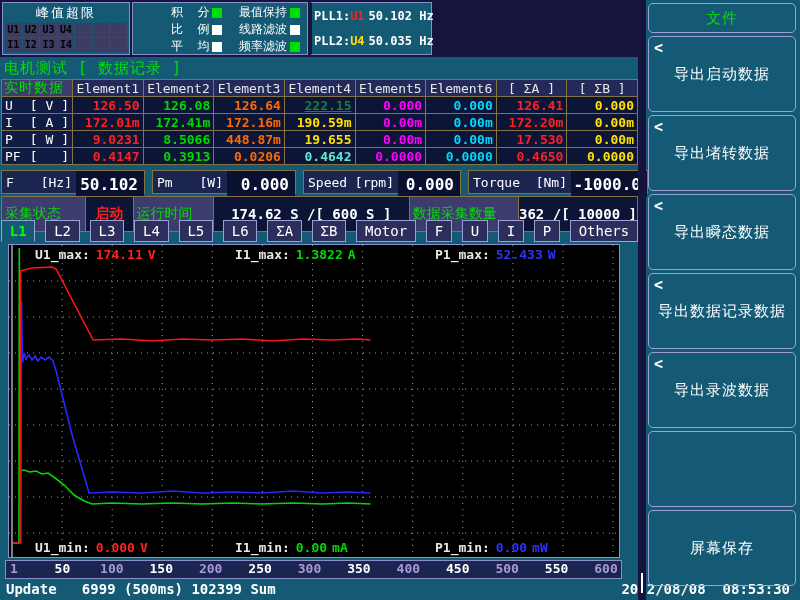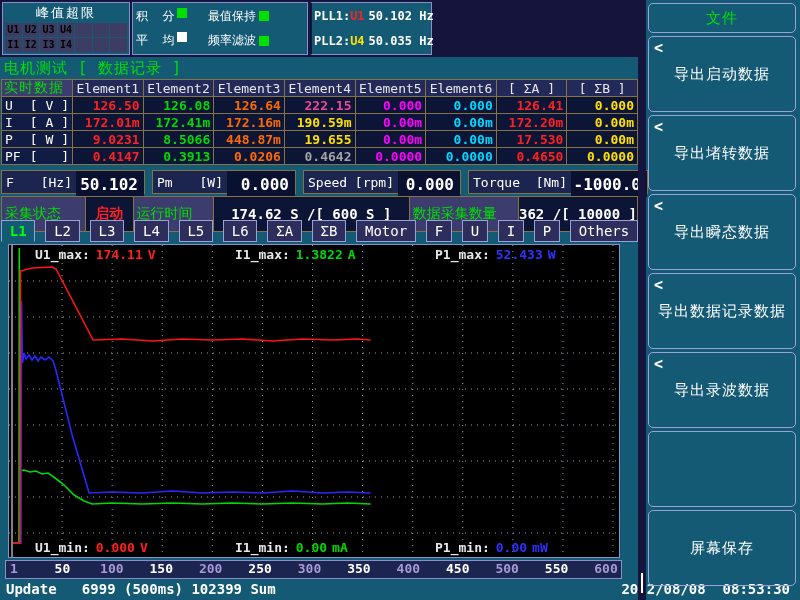--- a/index.html
+++ b/index.html
@@ -18,21 +18,21 @@
   .app-title { font-size:15px; padding:2px 4px; letter-spacing:2px; }
   .usb { color:#00e000; font-size:14px; position:absolute; left:4px; bottom:2px; letter-spacing:1px;}
   .box-peak { width:128px; padding:1px 2px; }
   .peak-title { text-align:center; font-size:13px; letter-spacing:2px; }
   .peak-grid { display:grid; grid-template-columns:repeat(7,1fr); gap:1px; margin-top:1px; }
   .peak-cell { background:#3d3d63; color:#000; font-size:10px; font-weight:bold; text-align:center; height:14px; line-height:14px; }
   .box-modes { width:176px; padding:1px 3px; display:flex; flex-direction:column; justify-content:space-around; }
   .mode-row { display:flex; align-items:center; font-size:12px; }
   .mode-label { letter-spacing:0; white-space:pre; }
   .led { width:10px; height:10px; display:inline-block; margin:0 4px 0 3px; }
-  .mode-left { display:flex; width:72px; }
+  .mode-left { display:flex; align-items:center; width:72px;margin-left:35px; }
   .mode-right{ display:flex; align-items:center; flex:1; }
   .box-pll { width:122px; display:flex; flex-direction:column; justify-content:space-around; padding:1px 2px; border-left:2px solid #14143c; }
   .pll-row { font-size:12px; font-weight:bold; white-space:nowrap; display:flex; }
   .pll-src { margin-right:4px; }
   .pll-val { margin-left:auto; }
   
   .mode-line { position:absolute; left:4px; top:59px; font-size:15px; color:#00e000; letter-spacing:1px; }
   
   .mtable { position:absolute; left:1px; top:79px; width:637px;
     display:grid; grid-template-columns:70px repeat(8,1fr);
@@ -113,20 +113,30 @@
     </div>
     <div class="tbox box-modes" id="mode-box">
         <div class="mode-row">
           <div class="mode-left">
             <div class="mode-label">积  分</div>
             <div class="led" style="background: rgb(0, 224, 0);"></div>
           </div>
           <div class="mode-right">
             <div class="mode-label">最值保持</div>
             <div class="led" style="background: rgb(0, 224, 0);"></div>
+          </div>
+        </div>
+        <div class="mode-row">
+          <div class="mode-left">
+            <div class="mode-label">比  例</div>
+            <div class="led" style="background: rgb(255, 255, 255);"></div>
+          </div>
+          <div class="mode-right">
+            <div class="mode-label">线路滤波</div>
+            <div class="led" style="background: rgb(255, 255, 255);"></div>
           </div>
         </div>
         <div class="mode-row">
           <div class="mode-left">
             <div class="mode-label">平  均</div>
             <div class="led" style="background: rgb(255, 255, 255);"></div>
           </div>
           <div class="mode-right">
             <div class="mode-label">频率滤波</div>
             <div class="led" style="background: rgb(0, 224, 0);"></div>
@@ -156,21 +166,21 @@
       <div class="mcell mhead">Element3</div>
       <div class="mcell mhead">Element4</div>
       <div class="mcell mhead">Element5</div>
       <div class="mcell mhead">Element6</div>
       <div class="mcell mhead">[ ΣA ]</div>
       <div class="mcell mhead">[ ΣB ]</div>
       <div class="mcell mlabel"><div>U</div><div>[ V ]</div></div>
       <div class="mcell mval" style="color: rgb(255, 32, 32);">126.50</div>
       <div class="mcell mval" style="color: rgb(0, 216, 0);">126.08</div>
       <div class="mcell mval" style="color: rgb(255, 106, 0);">126.64</div>
-      <div class="mcell mval" style="color: #ec4899;">222.15</div>
+      <div class="mcell mval" style="color: #15803d; text-decoration: underline;">222.15</div>
       <div class="mcell mval" style="color: rgb(255, 0, 255);">0.000</div>
       <div class="mcell mval" style="color: rgb(0, 216, 255);">0.000</div>
       <div class="mcell mval" style="color: rgb(255, 32, 32);">126.41</div>
       <div class="mcell mval" style="color: rgb(255, 224, 0);">0.000</div>
       <div class="mcell mlabel"><div>I</div><div>[ A ]</div></div>
       <div class="mcell mval" style="color: rgb(255, 32, 32);">172.01m</div>
       <div class="mcell mval" style="color: rgb(0, 216, 0);">172.41m</div>
       <div class="mcell mval" style="color: rgb(255, 106, 0);">172.16m</div>
       <div class="mcell mval" style="color: rgb(255, 224, 0);">190.59m</div>
       <div class="mcell mval" style="color: rgb(255, 0, 255);">0.00m</div>
@@ -183,21 +193,21 @@
       <div class="mcell mval" style="color: rgb(255, 106, 0);">448.87m</div>
       <div class="mcell mval" style="color: rgb(255, 224, 0);">19.655</div>
       <div class="mcell mval" style="color: rgb(255, 0, 255);">0.00m</div>
       <div class="mcell mval" style="color: rgb(0, 216, 255);">0.00m</div>
       <div class="mcell mval" style="color: rgb(255, 32, 32);">17.530</div>
       <div class="mcell mval" style="color: rgb(255, 224, 0);">0.00m</div>
       <div class="mcell mlabel"><div>PF</div><div>[   ]</div></div>
       <div class="mcell mval" style="color: rgb(255, 32, 32);">0.4147</div>
       <div class="mcell mval" style="color: rgb(0, 216, 0);">0.3913</div>
       <div class="mcell mval" style="color: rgb(255, 106, 0);">0.0206</div>
-      <div class="mcell mval" style="color: #a3a3a3;">0.4642</div>
+      <div class="mcell mval" style="color: #5eead4;">0.4642</div>
       <div class="mcell mval" style="color: rgb(255, 0, 255);">0.0000</div>
       <div class="mcell mval" style="color: rgb(0, 216, 255);">0.0000</div>
       <div class="mcell mval" style="color: rgb(255, 32, 32);">0.4650</div>
       <div class="mcell mval" style="color: rgb(255, 224, 0);">0.0000</div>
     </div>
 
   <div class="readouts" id="readouts">
       <div class="rbox">
         <div class="rlabel" style="width: 74px;"><div>F</div><div>[Hz]</div></div>
         <div class="rval" style="width: 68px;">50.102</div>

